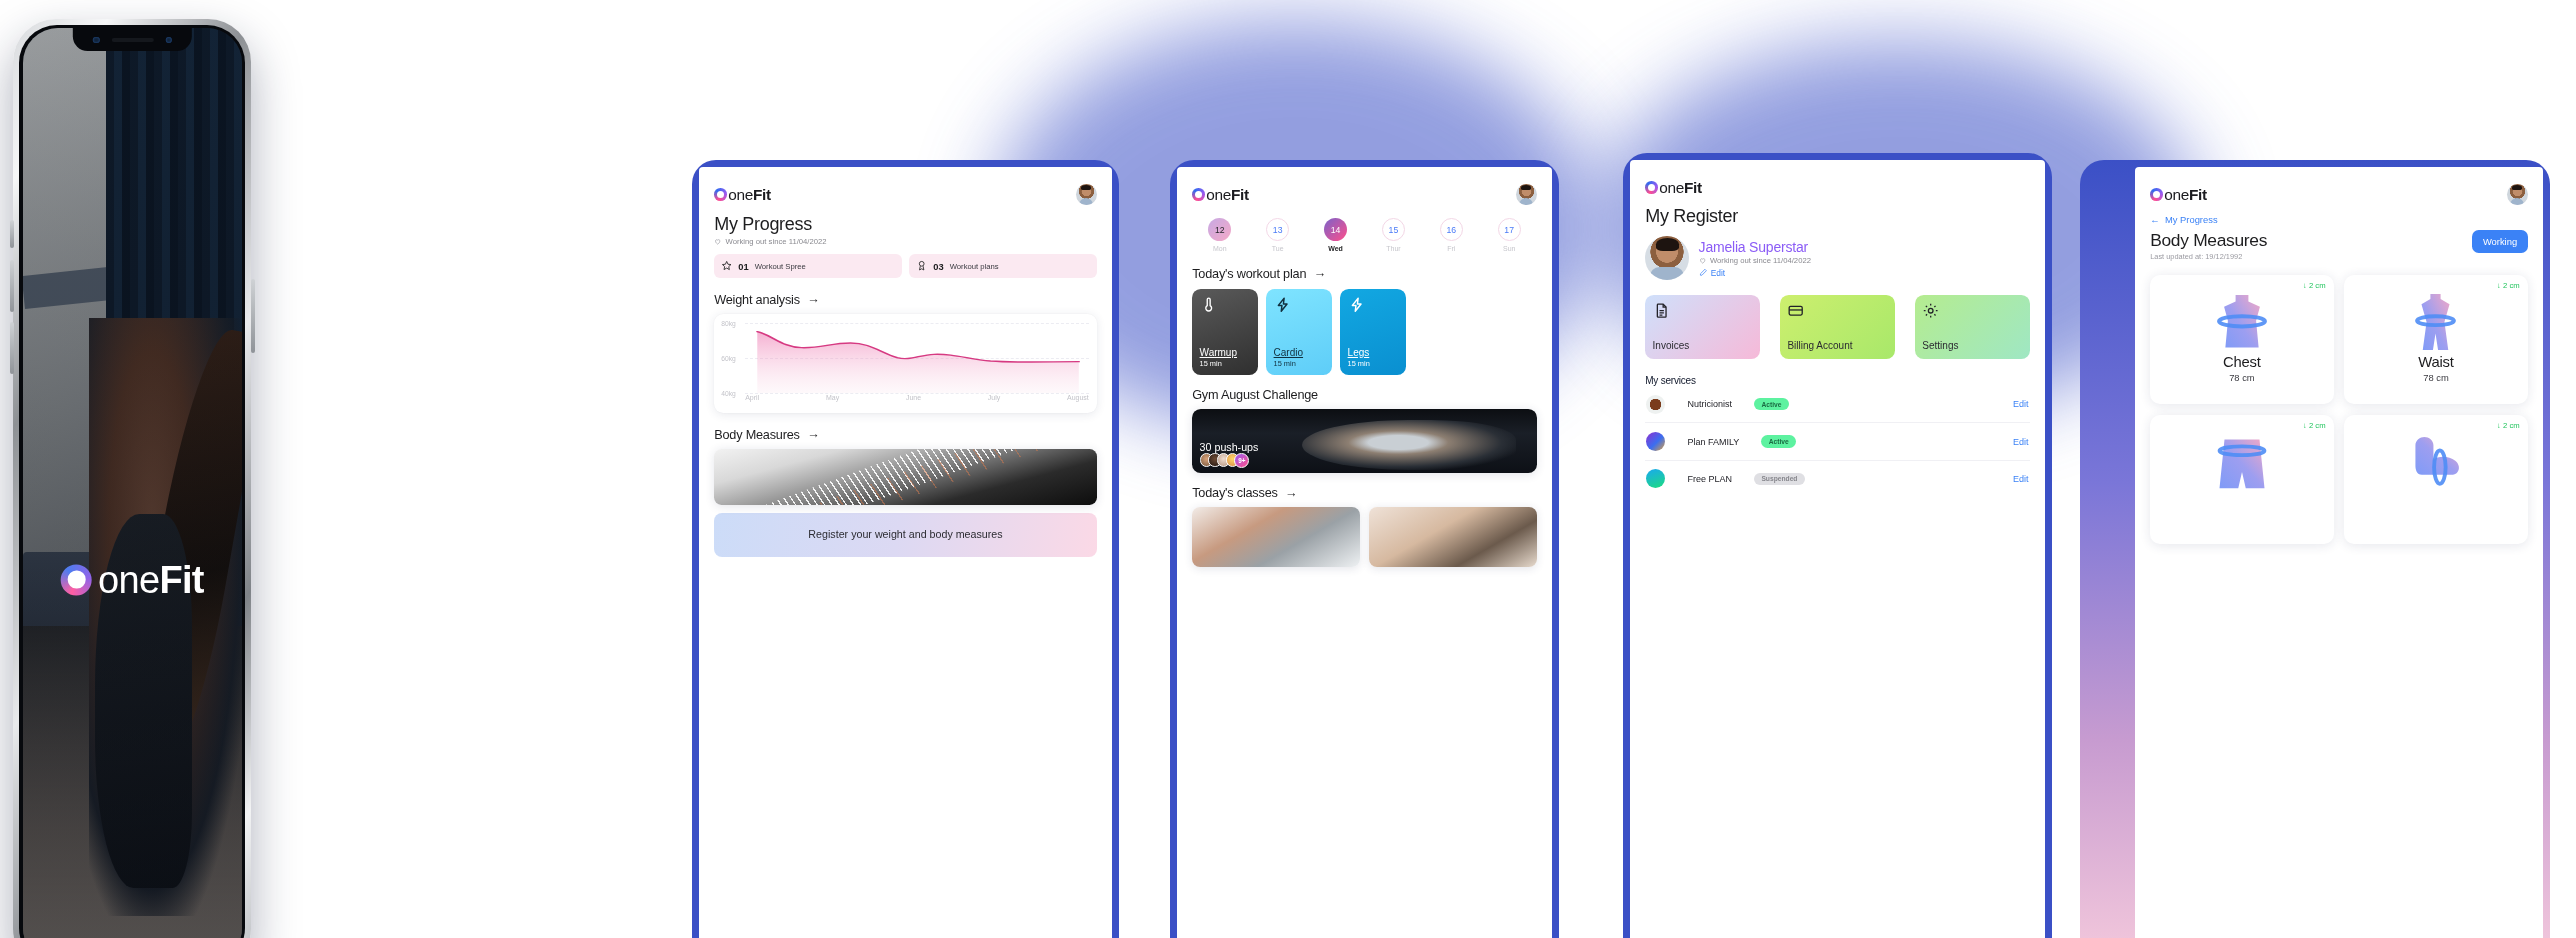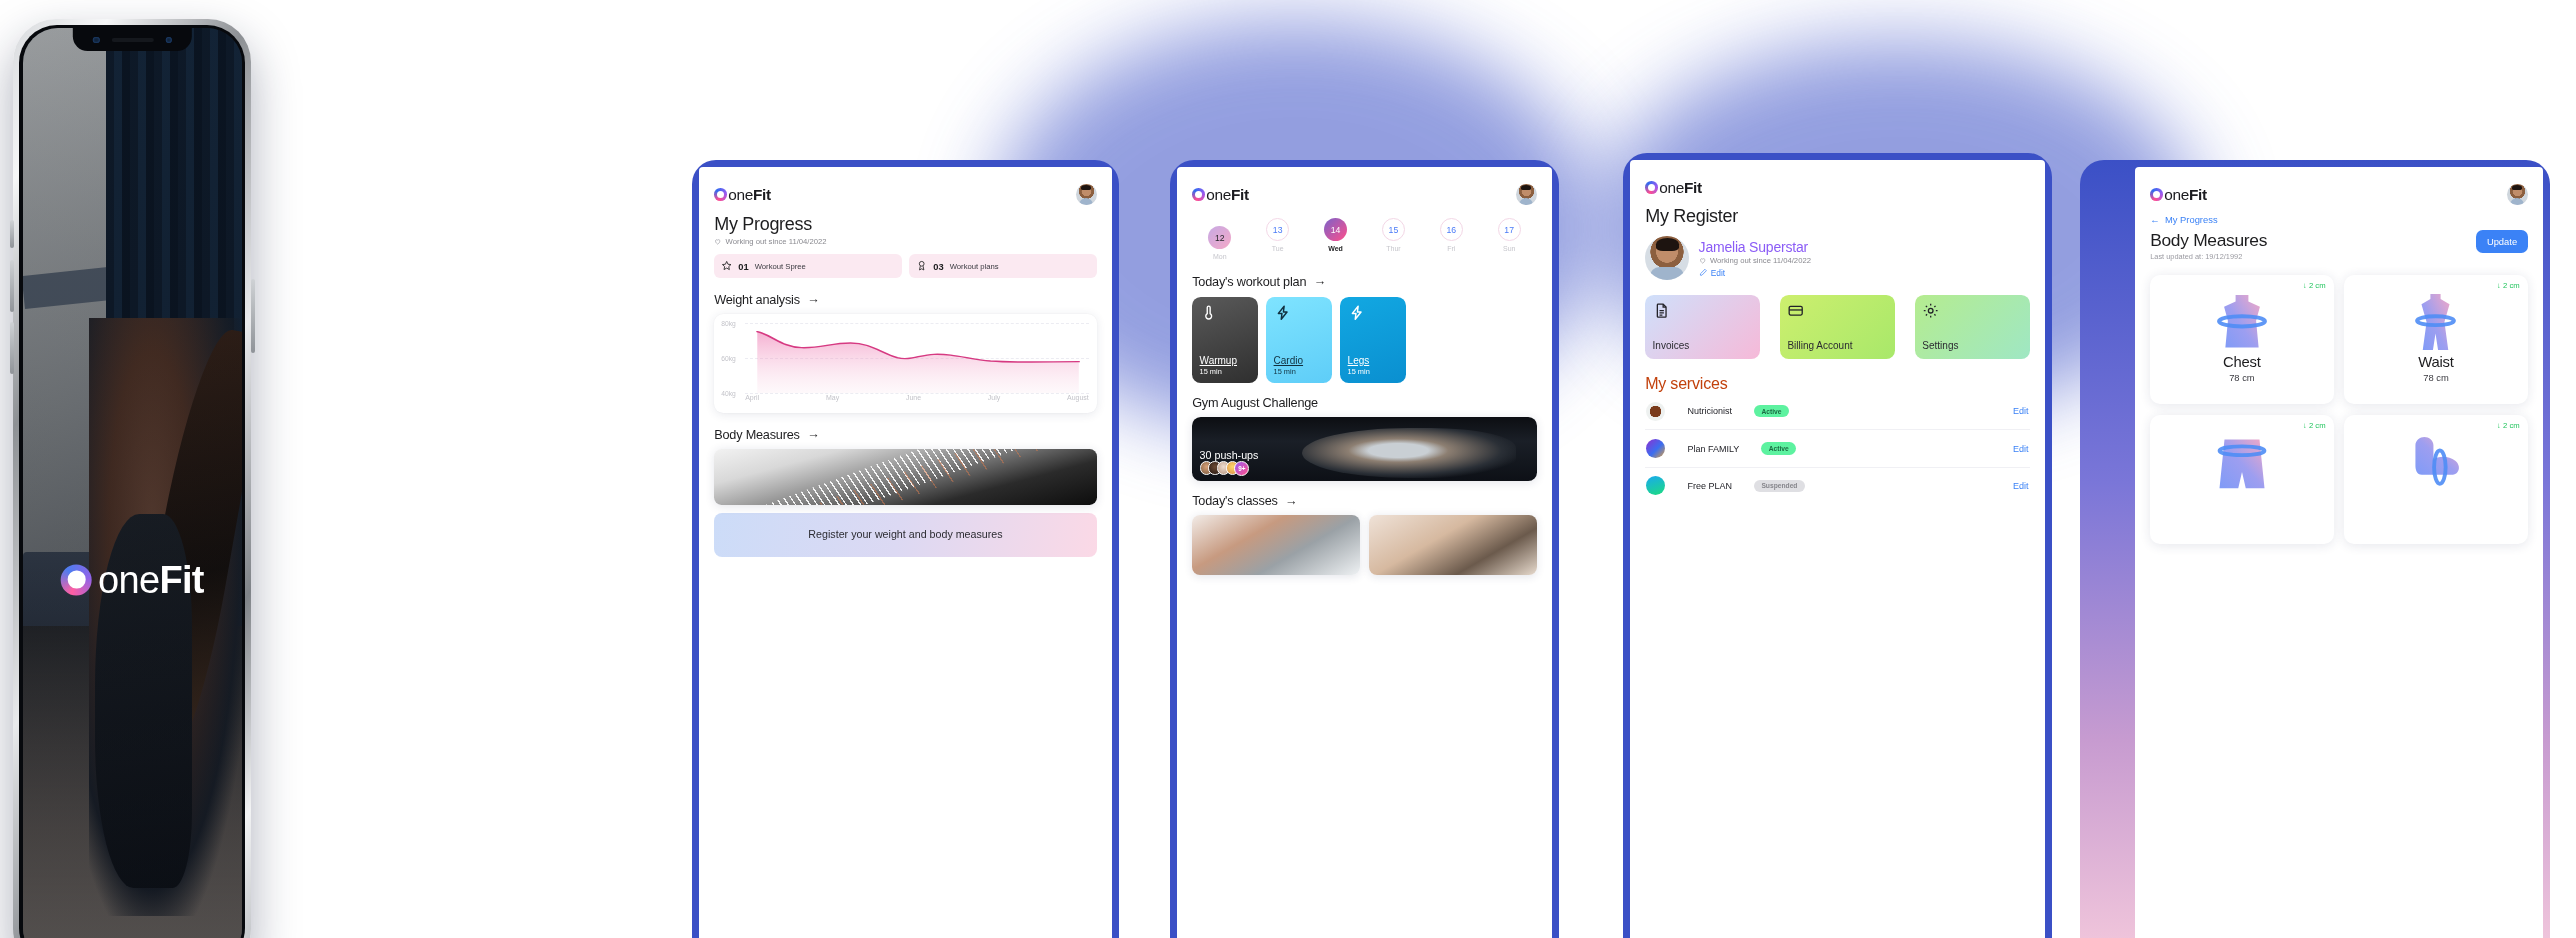--- a/index.html
+++ b/index.html
@@ -178,21 +178,21 @@
   }
 
   
   .days { display:flex; justify-content:space-between; margin-top:13.4px; }
   .day { text-align:center; width:16%; }
   .day .circ {
     width:23px; height:23px; border-radius:50%; margin:0 auto;
     display:flex; align-items:center; justify-content:center;
     font-size:8.7px; font-weight:400; color:#4a7bf7; border:1.1px solid #f3d7e6;
   }
-  .day.pastel .circ { background:linear-gradient(135deg,#c7a9e4,#f4a9c7); color:#26262b; border:none;margin-top:8px; }
+  .day.pastel .circ { background:linear-gradient(135deg,#c7a9e4,#f4a9c7); color:#26262b; border:none; }
   .day.today .circ { background:linear-gradient(135deg,#7b62c9,#ff4f8b); color:#fff; border:none; font-weight:500;}
   .day .nm { font-size:7px; color:#c6c6cc; margin-top:3.4px; }
   .day.today .nm { color:#1d1d1f; font-weight:600; }
   .wrow { display:flex; gap:8px; margin-top:8px; }
   .wcard {
     width:66px; height:86px; border-radius:8.7px; flex:none; position:relative;
     padding:7.4px 7.4px 6.7px; display:flex; flex-direction:column; justify-content:space-between;
   }
   .wcard .ttl { font-size:10px; font-weight:500;text-decoration:underline; }
   .wcard .dur { font-size:7.4px; margin-top:1.3px; }
@@ -228,21 +228,21 @@
   .profile .big-av::after{content:"";position:absolute;left:12%;bottom:0;width:76%;height:30%;background:#9fb4cc;border-radius:9.4px 9.4px 0 0;}
   .profile .name { font-size:14px; color:#8b5cf6; letter-spacing:-0.2px;}
   .edit { display:flex; align-items:center; gap:3.4px; font-size:8.4px; color:#3b82f6; margin-top:2.7px;}
   .tiles { display:flex; gap:20px; margin-top:14.8px; }
   .tile {
     flex:1; height:64px; border-radius:8.7px; padding:7.4px;
     display:flex; flex-direction:column; justify-content:space-between;
   }
   .tile .tlbl { font-size:10px; color:#2b2b31; line-height:1.16; }
   .ico { width:17.4px; height:17.4px; }
-  .svc-title { font-size:16px; color:#c2410c; margin-top:16px; letter-spacing:-0.2px;}
+  .svc-title { font-size:10px; color:#0f172a; margin-top:16px; letter-spacing:-0.2px;}
   .svc {
     display:flex; align-items:center; gap:22px; padding:8.7px 1.3px;
     border-bottom:0.7px solid #f0f0f4;
   }
   .svc .dot { width:19px;height:19px;border-radius:50%; flex:none;}
   .svc .nm { font-size:9px; color:#232329; }
   .badge { font-size:6.7px; font-weight:700; padding:2.7px 7.4px; border-radius:13.4px; }
   .badge.active { background:#5df2a0; color:#1b6b43; }
   .badge.susp { background:#dfdfe3; color:#86868c; }
   .svc .ed { margin-left:auto; font-size:9px; color:#3b82f6; }
@@ -604,21 +604,21 @@
       <div class="back">
         <span>←</span>
         <span>My Progress</span>
       </div>
 
       <div class="bm-head">
         <div>
           <div class="bm-title">Body Measures</div>
           <div class="bm-sub">Last updated at: 19/12/1992</div>
         </div>
-        <button class="update-btn">Update</button>
+        <button class="update-btn">Working</button>
       </div>
 
 
       <div class="bm-grid">
 
         <div class="bm-card">
           <div class="delta">
             ↓ <span>2 cm</span>
           </div>
           <div class="bm-ico">

